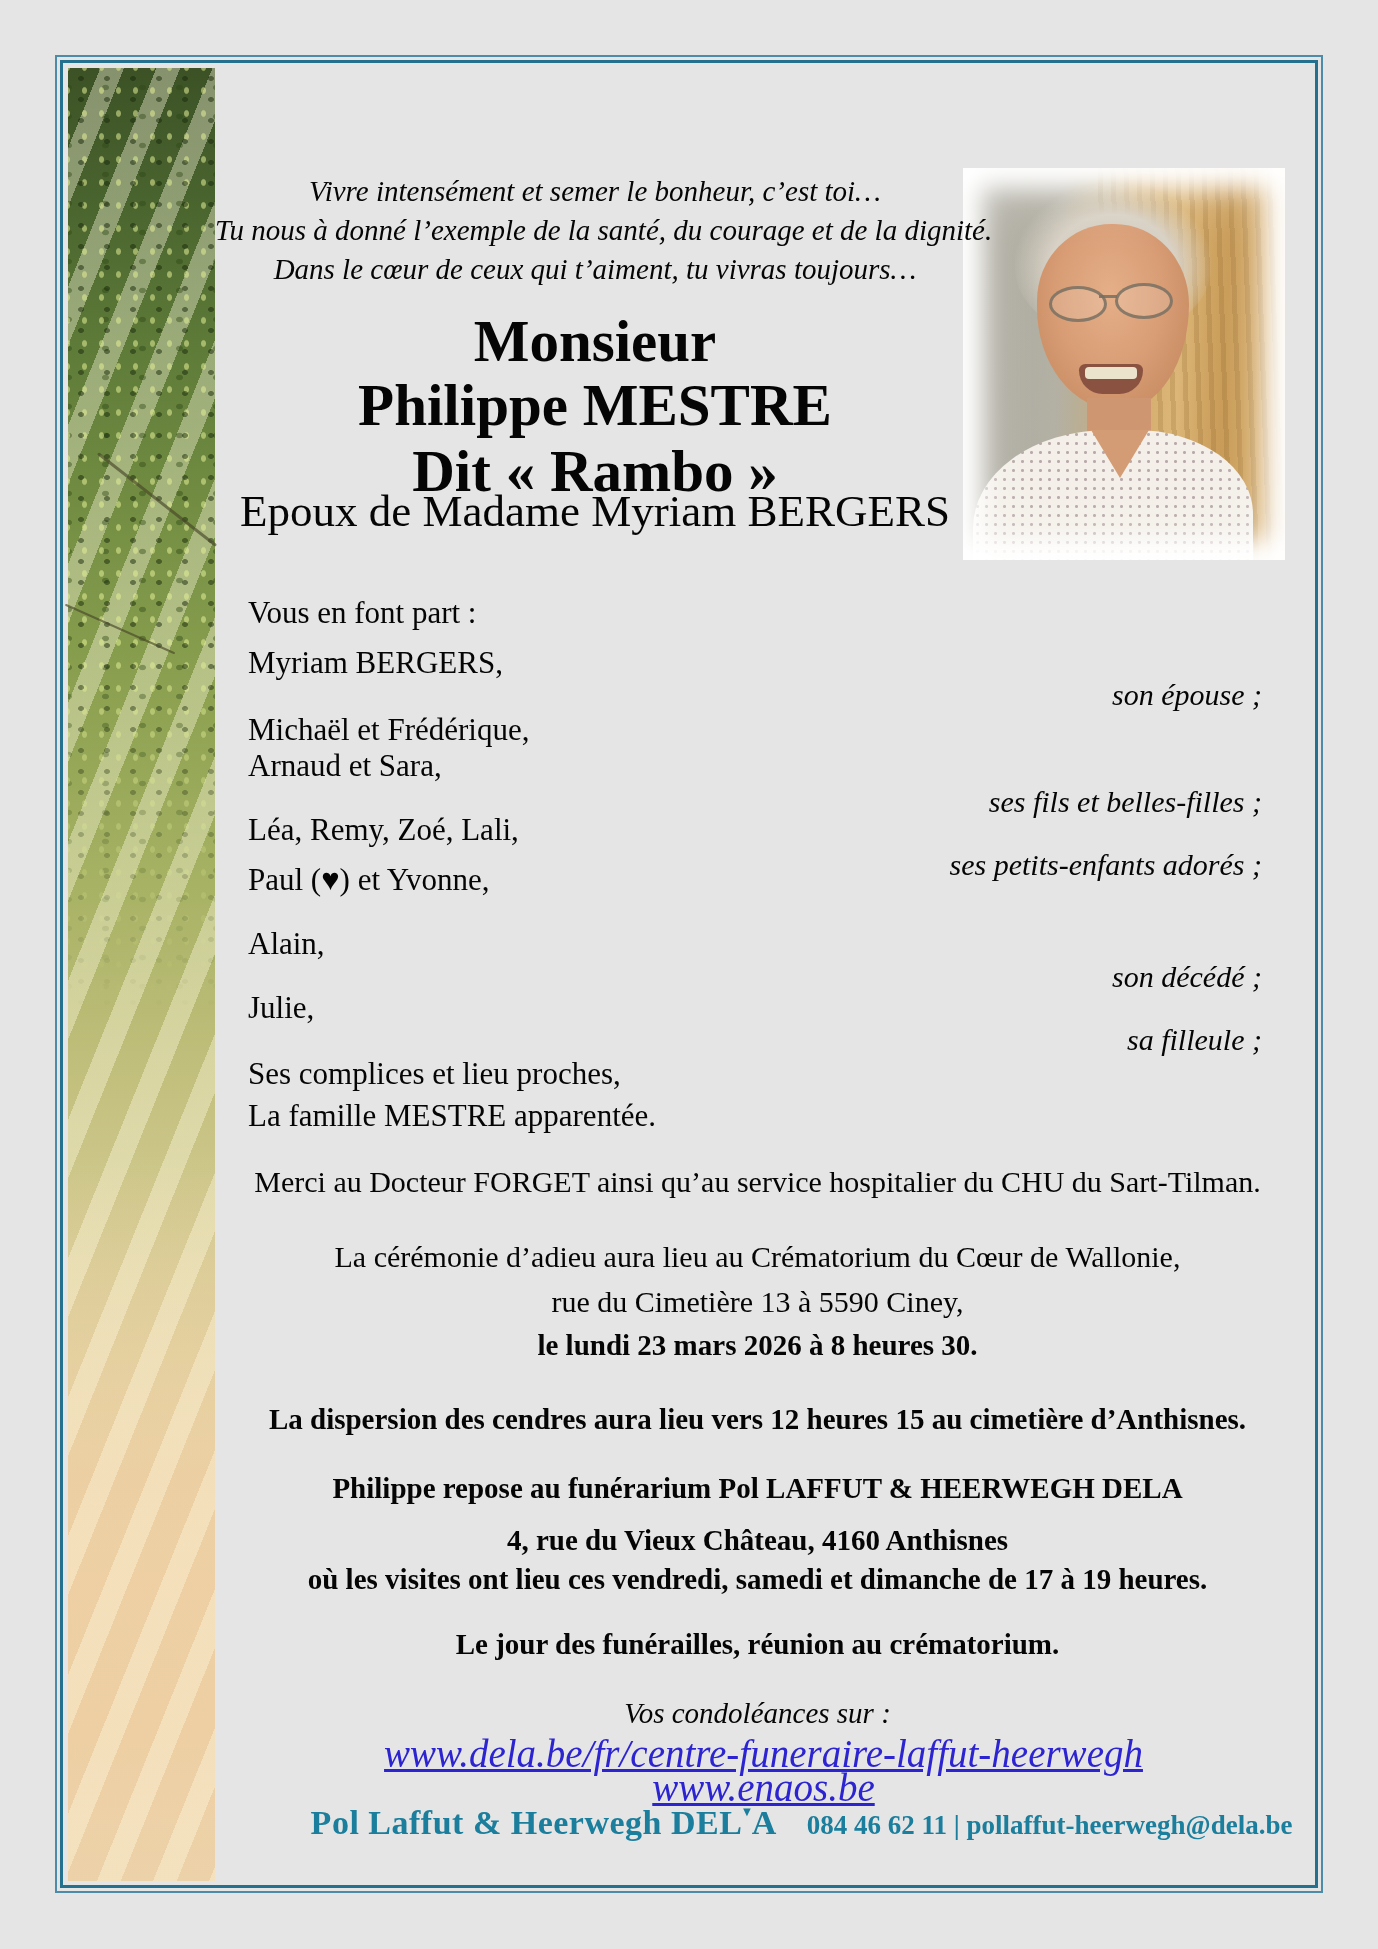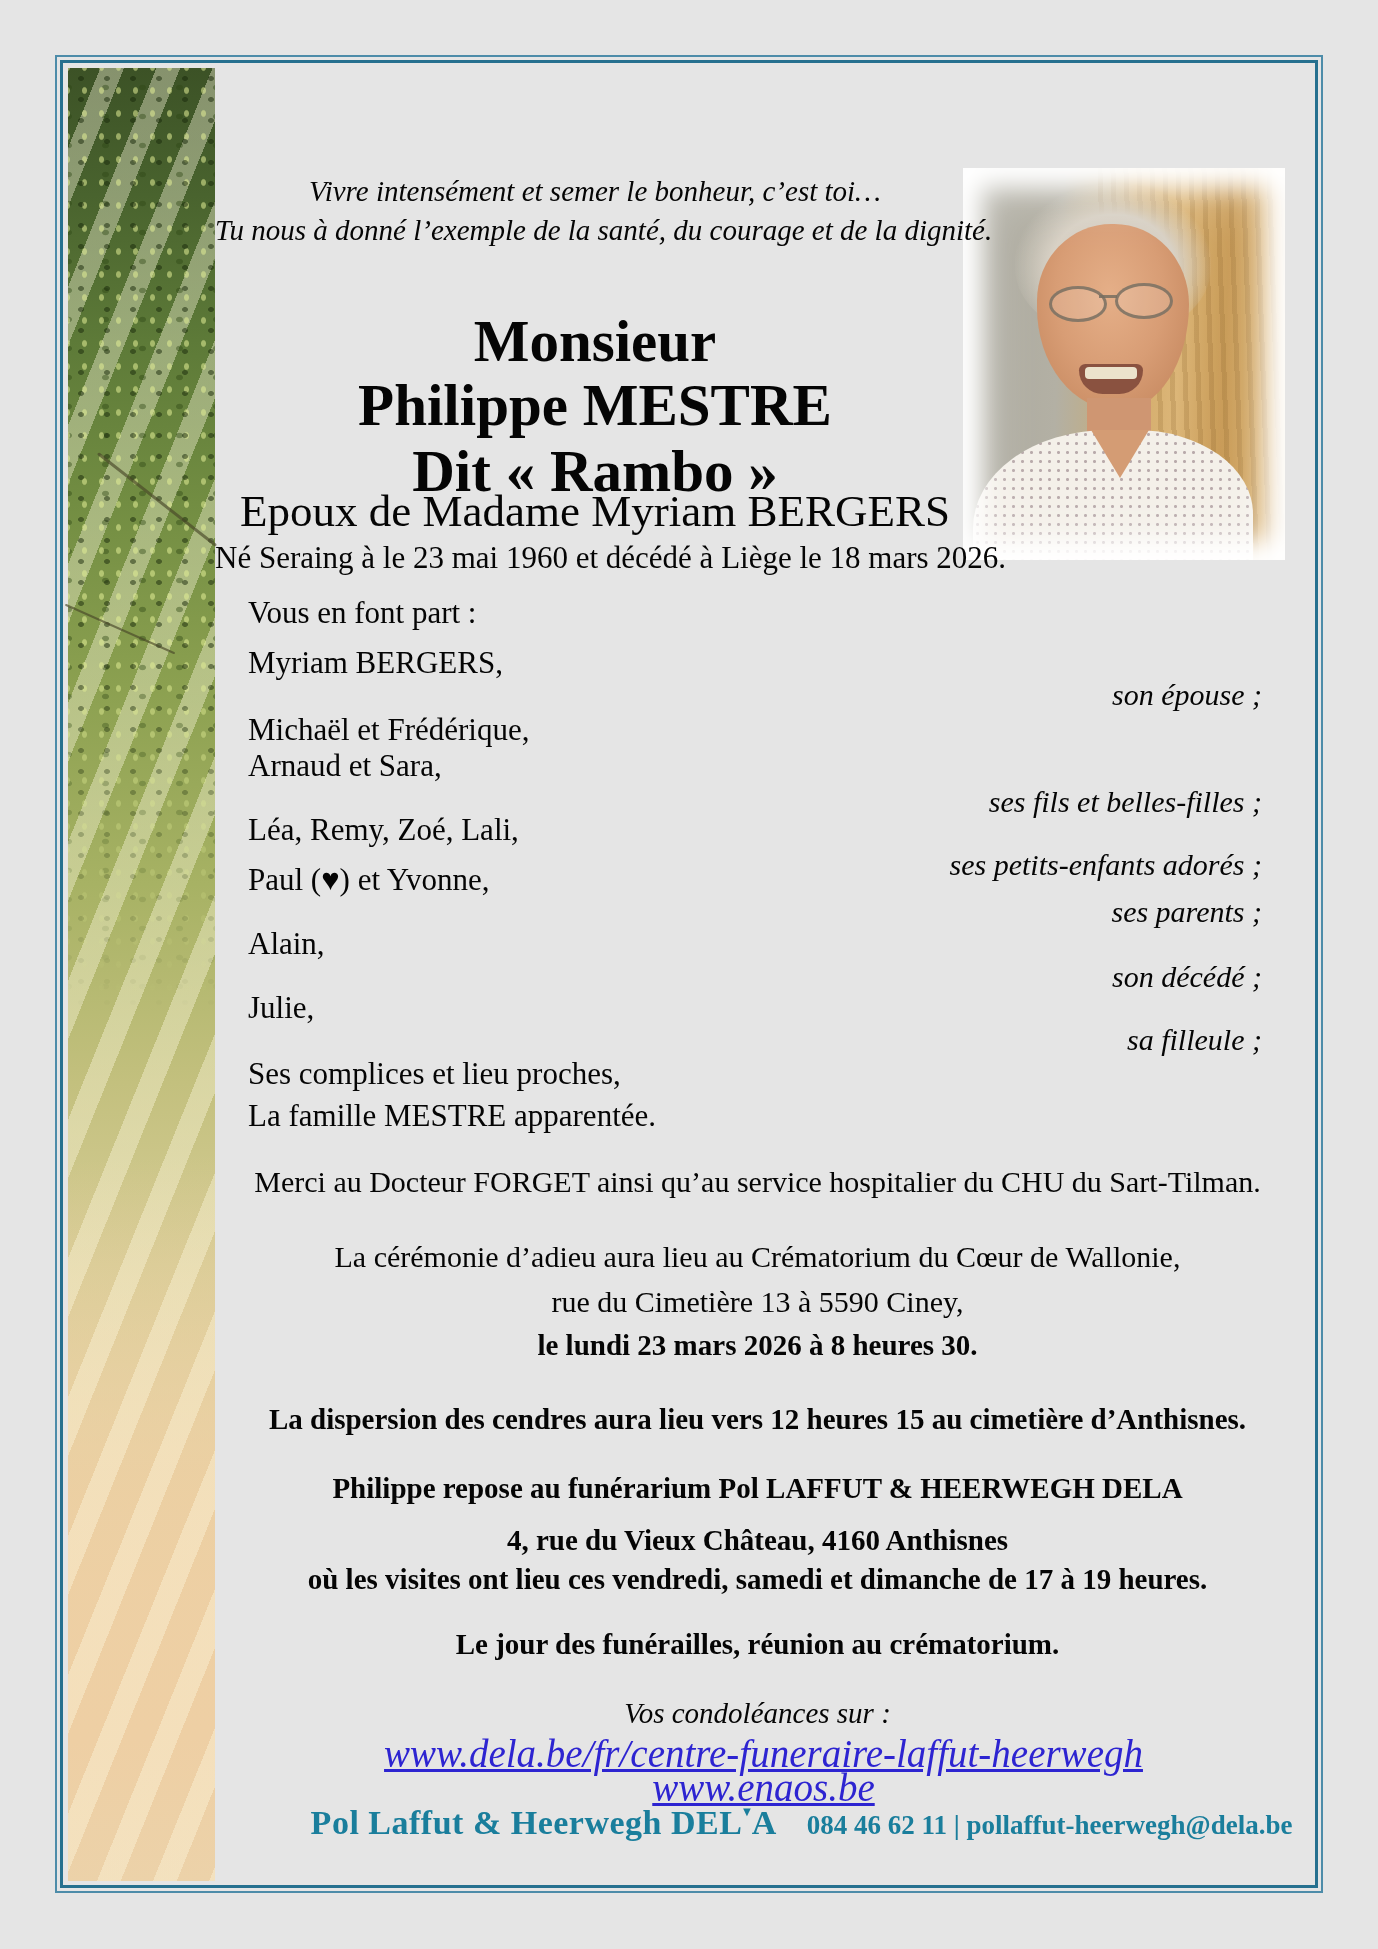--- a/index.html
+++ b/index.html
@@ -100,41 +100,40 @@
     <div class="p-smile"></div>
     <div class="p-teeth"></div>
     <div class="p-neck"></div>
     <div class="p-shirt"></div>
     <div class="p-collar"></div>
     <div class="p-vignette"></div>
   </div>
 
   <div class="t col-title poem" style="top:175px">Vivre intensément et semer le bonheur, c’est toi…</div>
   <div class="t col-title poem" style="top:214px">Tu nous à donné l’exemple de la santé, du courage et de la dignité.</div>
+  <div class="t col-title poem" style="top:253px">Dans le cœur de ceux qui t’aiment, tu vivras toujours…</div>
 
   <div class="t col-title h1" style="top:308px">Monsieur</div>
   <div class="t col-title h1" style="top:372px">Philippe MESTRE</div>
   <div class="t col-title h1" style="top:438px">Dit « Rambo »</div>
   <div class="t col-title spouse" style="top:486px">Epoux de Madame Myriam BERGERS</div>
-  <div class="t col-title dates" style="top:540px">Né Seraing à le 23 mai 1960 et décédé à Liège le 18 mars 2026.</div>
 
   <div class="t nm" style="top:595px">Vous en font part :</div>
 
   <div class="t nm" style="top:645px">Myriam BERGERS,</div>
   <div class="t rel" style="top:678px">son épouse ;</div>
 
   <div class="t nm" style="top:712px">Michaël et Frédérique,</div>
   <div class="t nm" style="top:748px">Arnaud et Sara,</div>
   <div class="t rel" style="top:785px">ses fils et belles-filles ;</div>
 
   <div class="t nm" style="top:812px">Léa, Remy, Zoé, Lali,</div>
   <div class="t rel" style="top:848px">ses petits-enfants adorés ;</div>
 
   <div class="t nm" style="top:862px">Paul (♥) et Yvonne,</div>
-  <div class="t rel" style="top:895px">ses parents ;</div>
 
   <div class="t nm" style="top:926px">Alain,</div>
   <div class="t rel" style="top:960px">son décédé ;</div>
 
   <div class="t nm" style="top:990px">Julie,</div>
   <div class="t rel" style="top:1023px">sa filleule ;</div>
 
   <div class="t nm" style="top:1056px">Ses complices et lieu proches,</div>
   <div class="t nm" style="top:1098px">La famille MESTRE apparentée.</div>
 

